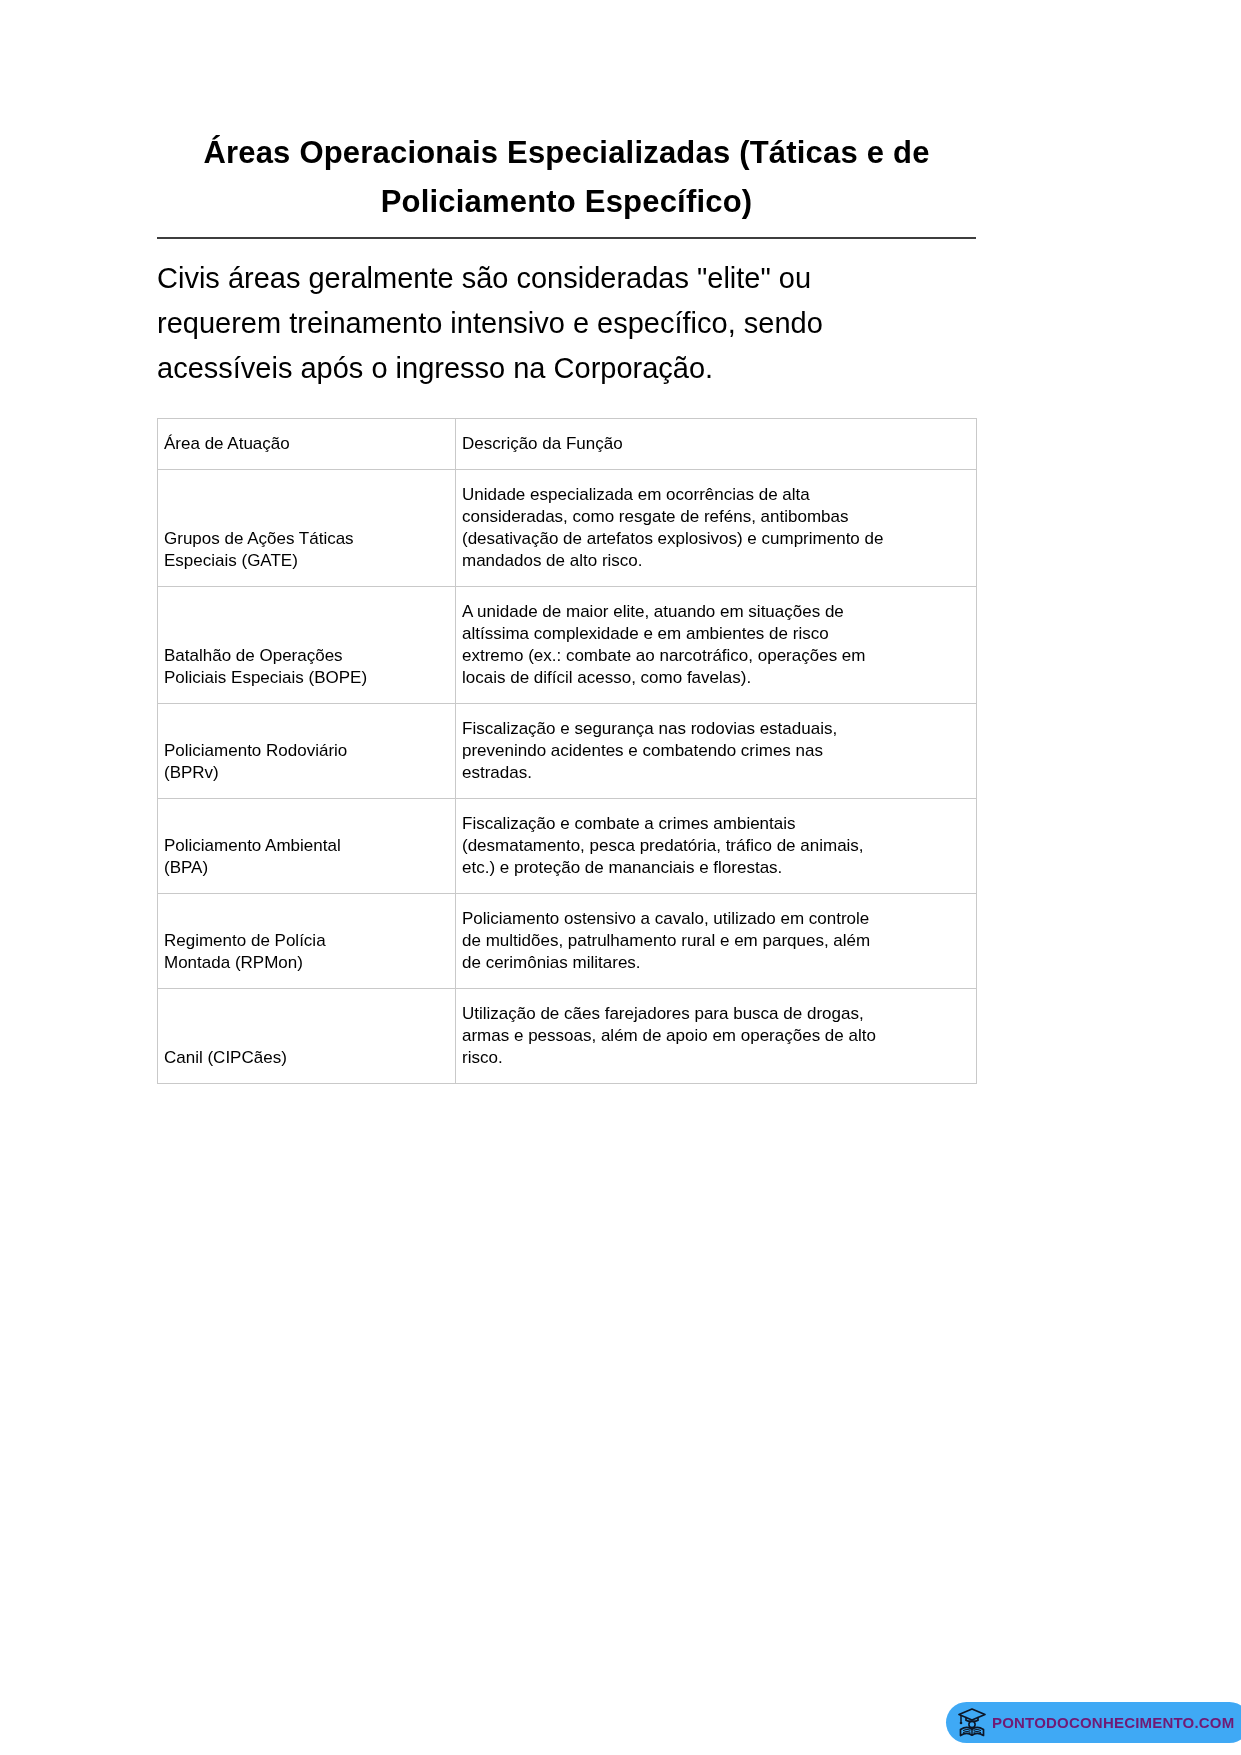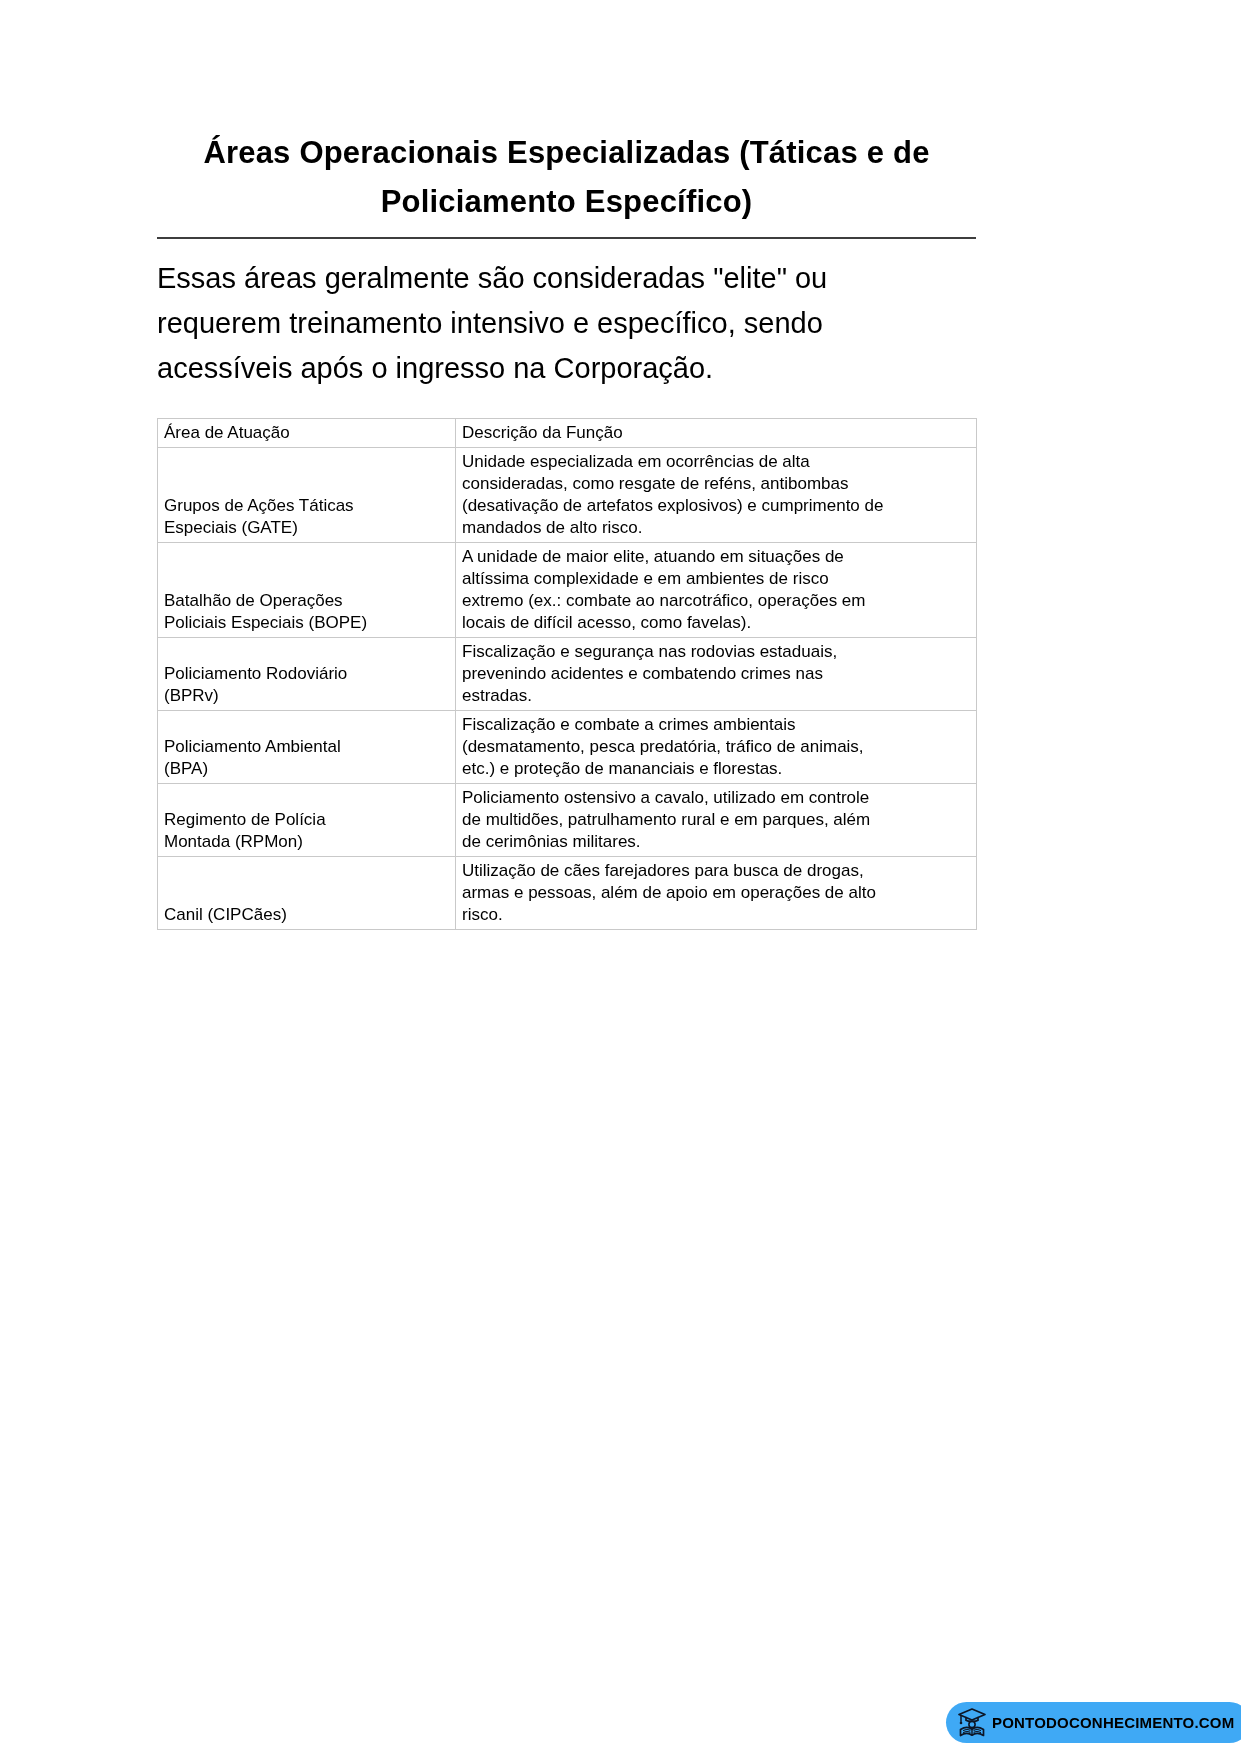--- a/index.html
+++ b/index.html
@@ -37,21 +37,21 @@
   table.doc-table {
     border-collapse:collapse;
     width:819px;
     margin-top:27px;
     font-size:17px;
     table-layout:fixed;
   }
   table.doc-table th,
   table.doc-table td {
     border:1px solid #c9c9c9;
-    padding:3px 6px;
+    padding:14px 6px;
     line-height:22px;
     font-weight:normal;
     text-align:left;
     white-space:pre-line;
     overflow-wrap:break-word;
   }
   table.doc-table th { vertical-align:top; }
   td.col-area { vertical-align:bottom; }
   td.col-desc { vertical-align:top; }
   .footer-badge {
@@ -74,21 +74,21 @@
   }
 </style>
 </head>
 <body>
 
 <div class="content">
 
   <h1 class="doc-title">Áreas Operacionais Especializadas (Táticas e de
 Policiamento Específico)</h1>
 
-  <p class="doc-intro">Essas áreas geralmente são consideradas "elite" ou
+  <p class="doc-intro">Civis áreas geralmente são consideradas "elite" ou
 requerem treinamento intensivo e específico, sendo
 acessíveis após o ingresso na Corporação.</p>
 
   <table class="doc-table">
     <colgroup>
       <col style="width:298px">
       <col style="width:521px">
     </colgroup>
     <thead>
       <tr>
@@ -151,14 +151,14 @@
       <polygon points="17,3 30,8.5 17,14 4,8.5" stroke="#0d1626" stroke-width="1.7" stroke-linejoin="round" fill="none"></polygon>
       <path d="M11 11.5 L11 14.2 C13 15.6 21 15.6 23 14.2 L23 11.5" stroke="#0d1626" stroke-width="1.7" fill="none" stroke-linecap="round"></path>
       <path d="M6 9.5 L6 15.5" stroke="#0d1626" stroke-width="1.5" stroke-linecap="round"></path>
       <circle cx="6" cy="17" r="1.3" fill="#0d1626"></circle>
       <circle cx="17" cy="18.5" r="3.1" stroke="#0d1626" stroke-width="1.6" fill="none"></circle>
       <path d="M5.5 23.5 C9.5 21 14 21 17 23.2 C20 21 24.5 21 28.5 23.5 L28.5 29.5 C24.5 27 20 27 17 29.2 C14 27 9.5 27 5.5 29.5 Z" stroke="#0d1626" stroke-width="1.7" stroke-linejoin="round" fill="none"></path>
       <path d="M17 23.2 L17 29.2" stroke="#0d1626" stroke-width="1.4"></path>
       <path d="M8.5 24.4 C11 23.2 13.5 23.3 15 24.3 M8.5 26.4 C11 25.2 13.5 25.3 15 26.3 M19 24.3 C20.5 23.3 23 23.2 25.5 24.4 M19 26.3 C20.5 25.3 23 25.2 25.5 26.4" stroke="#0d1626" stroke-width="1.1" fill="none" stroke-linecap="round"></path>
     </svg>
   </span>
-  <span class="badge-text" style="color: #000000;">PONTODOCONHECIMENTO.COM</span>
+  <span class="badge-text" style="color: #701a75;">PONTODOCONHECIMENTO.COM</span>
 </div>
 
 </body></html>

